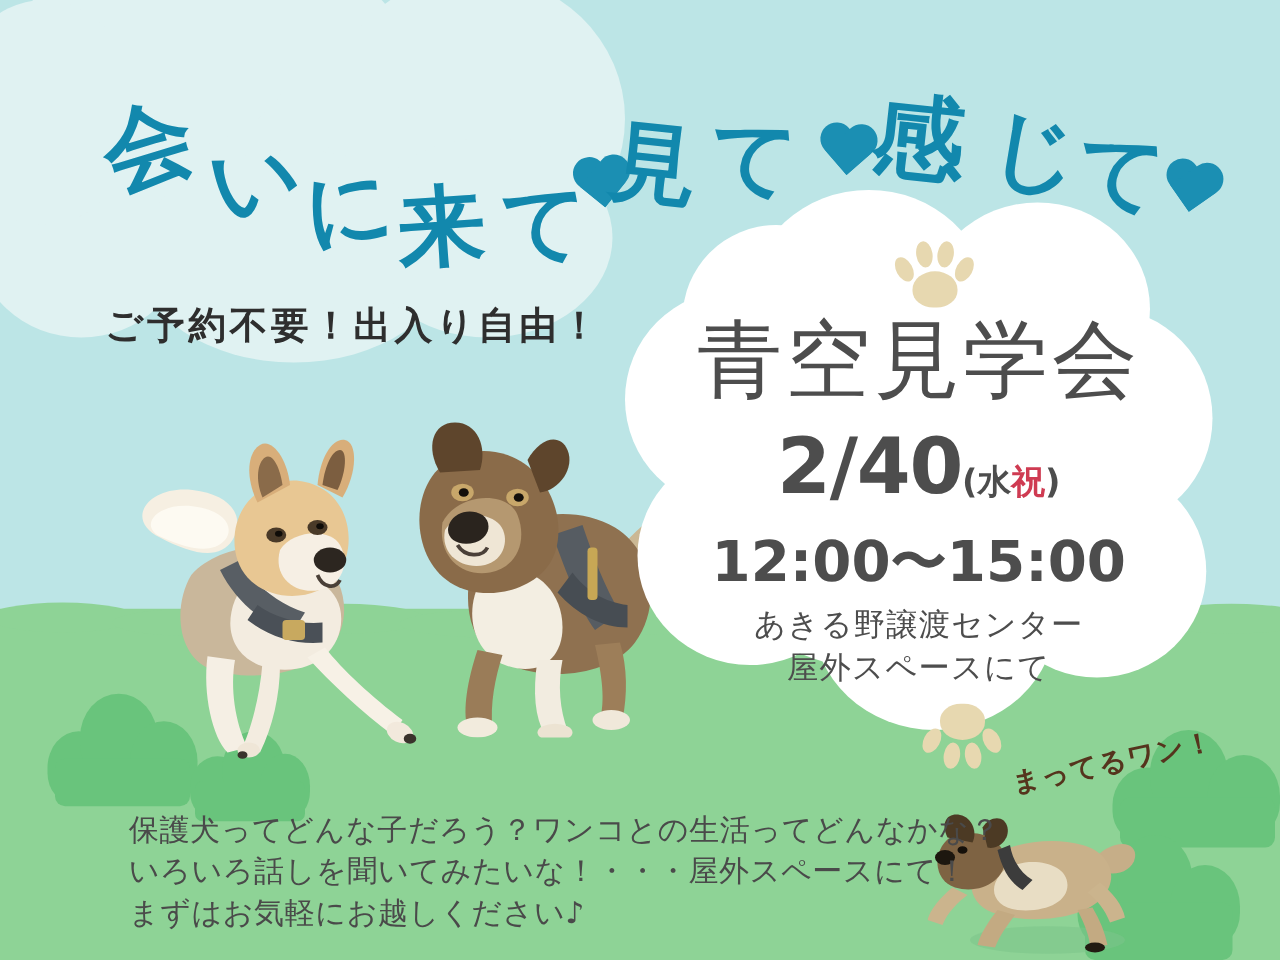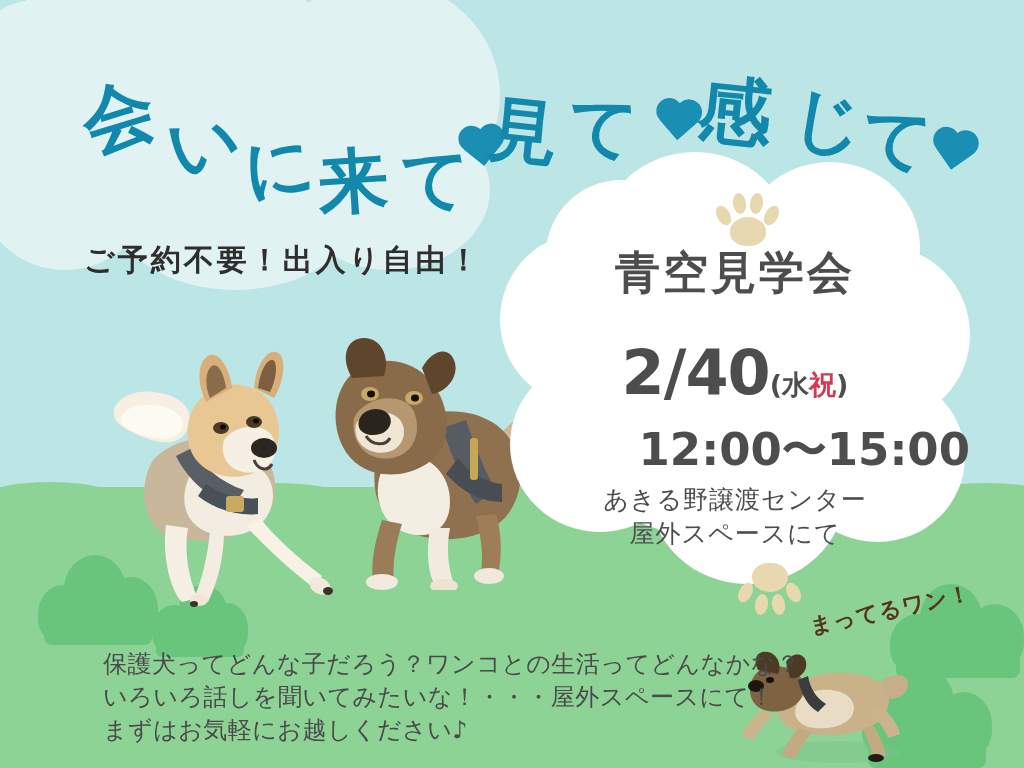--- a/index.html
+++ b/index.html
@@ -100,37 +100,37 @@
   #sub2{left:186px;top:289px;font-size:30px;}
 
   
   .ev{
     position:absolute;text-align:center;white-space:nowrap;
     color:#4a4a4a;
     font-family:"DejaVu Sans","Liberation Sans",sans-serif;
   }
   #ev-title{
     left:500px;top:243px;width:470px;
-    font-size:45px;font-weight:700;letter-spacing:3px;color:#4d4d4d;
+    font-size:68px;font-weight:400;letter-spacing:3px;color:#4d4d4d;
   }
   #ev-date-row{
     left:500px;top:336px;width:470px;
     font-size:0;
   }
   #ev-date{
     font-size:62px;font-weight:700;color:#4d4d4d;letter-spacing:-1px;
     vertical-align:baseline;
   }
   #ev-dow{
     font-size:27px;font-weight:700;color:#4d4d4d;vertical-align:baseline;
   }
   #ev-dow .holiday{color:#cf3b52;}
   #ev-time{
     left:500px;top:420px;width:470px;
-    font-size:45px;font-weight:700;color:#4d4d4d;letter-spacing:0px;text-align:right;
+    font-size:45px;font-weight:700;color:#4d4d4d;letter-spacing:0px;
   }
   #ev-venue1{
     left:500px;top:483px;width:470px;
     font-size:25px;font-weight:400;color:#4d4d4d;letter-spacing:1px;
   }
   #ev-venue2{
     left:500px;top:517px;width:470px;
     font-size:25px;font-weight:400;color:#4d4d4d;letter-spacing:1px;
   }
 

